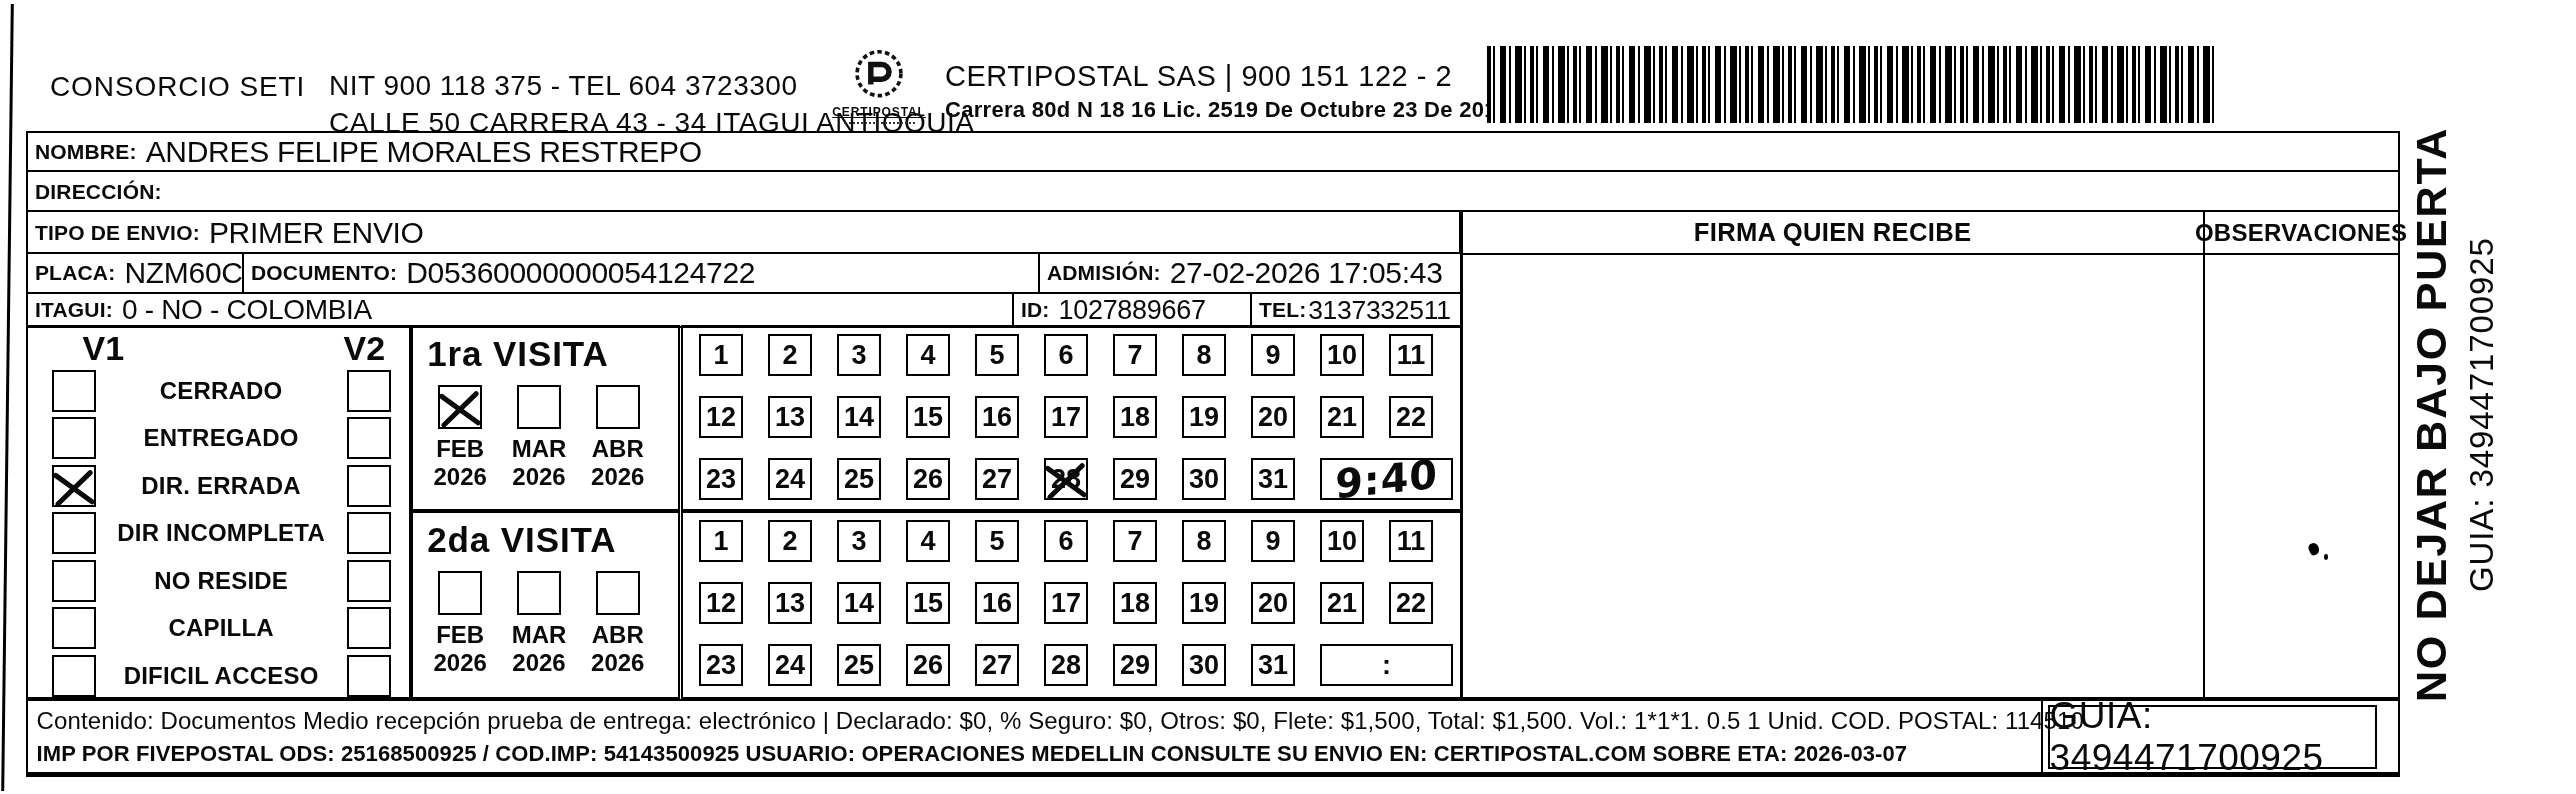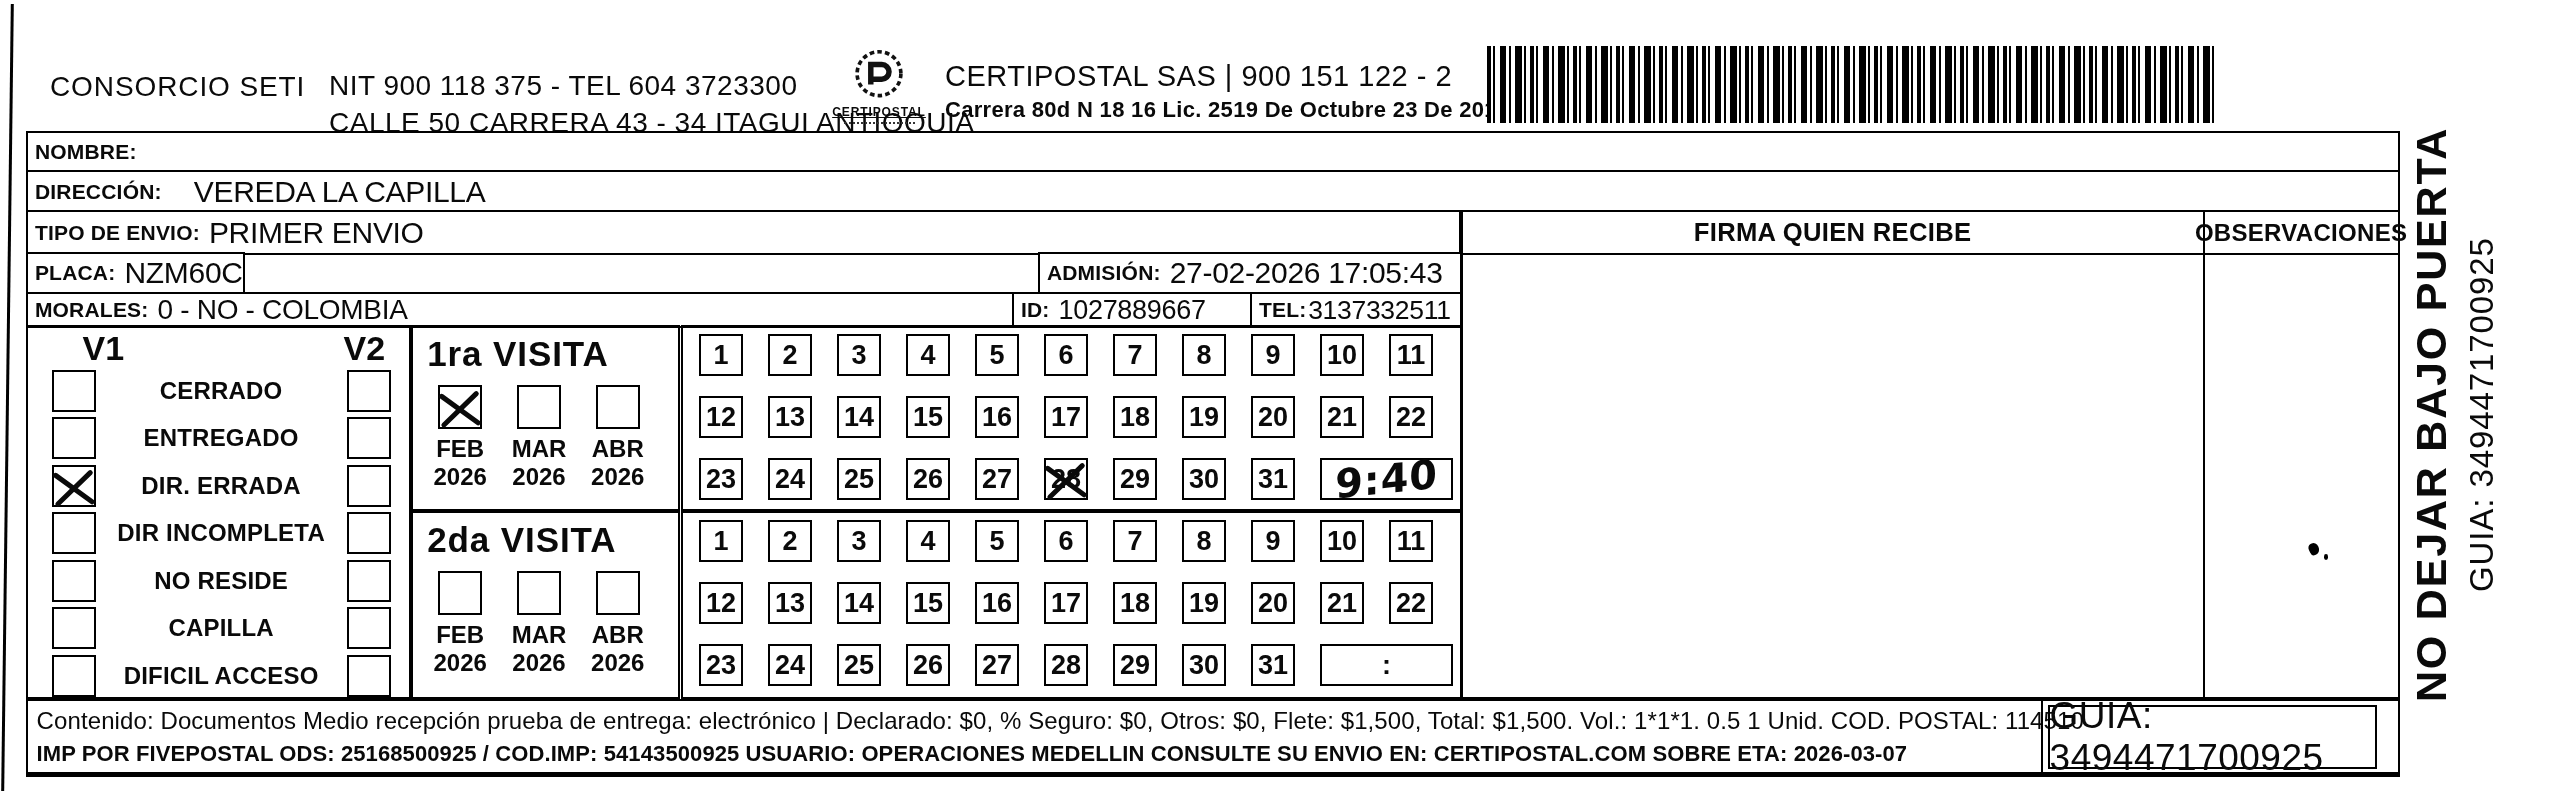--- a/index.html
+++ b/index.html
@@ -120,39 +120,43 @@
     <div class="logo-name">CERTIPOSTAL</div>
     <div class="logo-tag"></div>
   </div>
   <div class="abs certline1">CERTIPOSTAL SAS | 900 151 122 - 2</div>
   <div class="abs certline2">Carrera 80d N 18 16  Lic. 2519 De Octubre 23 De 2015</div>
   <div class="abs barcode"></div>
 
   <div class="table">
     <div class="cell r-nombre">
       <span class="lbl">NOMBRE:</span>
+      <span class="val">ANDRES FELIPE MORALES RESTREPO</span>
     </div>
     <div class="cell r-direccion">
       <span class="lbl">DIRECCIÓN:</span>
-      <span class="val">VEREDA LA CAPILLA</span>
     </div>
     <div class="cell r-tipo">
       <span class="lbl">TIPO DE ENVIO:</span>
       <span class="val">PRIMER ENVIO</span>
     </div>
     <div class="cell c-placa">
       <span class="lbl">PLACA:</span>
       <span class="val">NZM60C</span>
     </div>
+    <div class="cell c-doc">
+      <span class="lbl">DOCUMENTO:</span>
+      <span class="val">D05360000000054124722</span>
+    </div>
     <div class="cell c-adm">
       <span class="lbl">ADMISIÓN:</span>
       <span class="val">27-02-2026 17:05:43</span>
     </div>
     <div class="cell c-ciudad">
-      <span class="lbl">MORALES:</span>
+      <span class="lbl">ITAGUI:</span>
       <span class="val" style="font-size:28px">0 - NO - COLOMBIA</span>
     </div>
     <div class="cell c-id">
       <span class="lbl">ID:</span>
       <span class="val" style="font-size:27px">1027889667</span>
     </div>
     <div class="cell c-tel" style="gap:1.8px">
       <span class="lbl">TEL:</span>
       <span class="val" style="font-size:26.5px">3137332511</span>
     </div>

